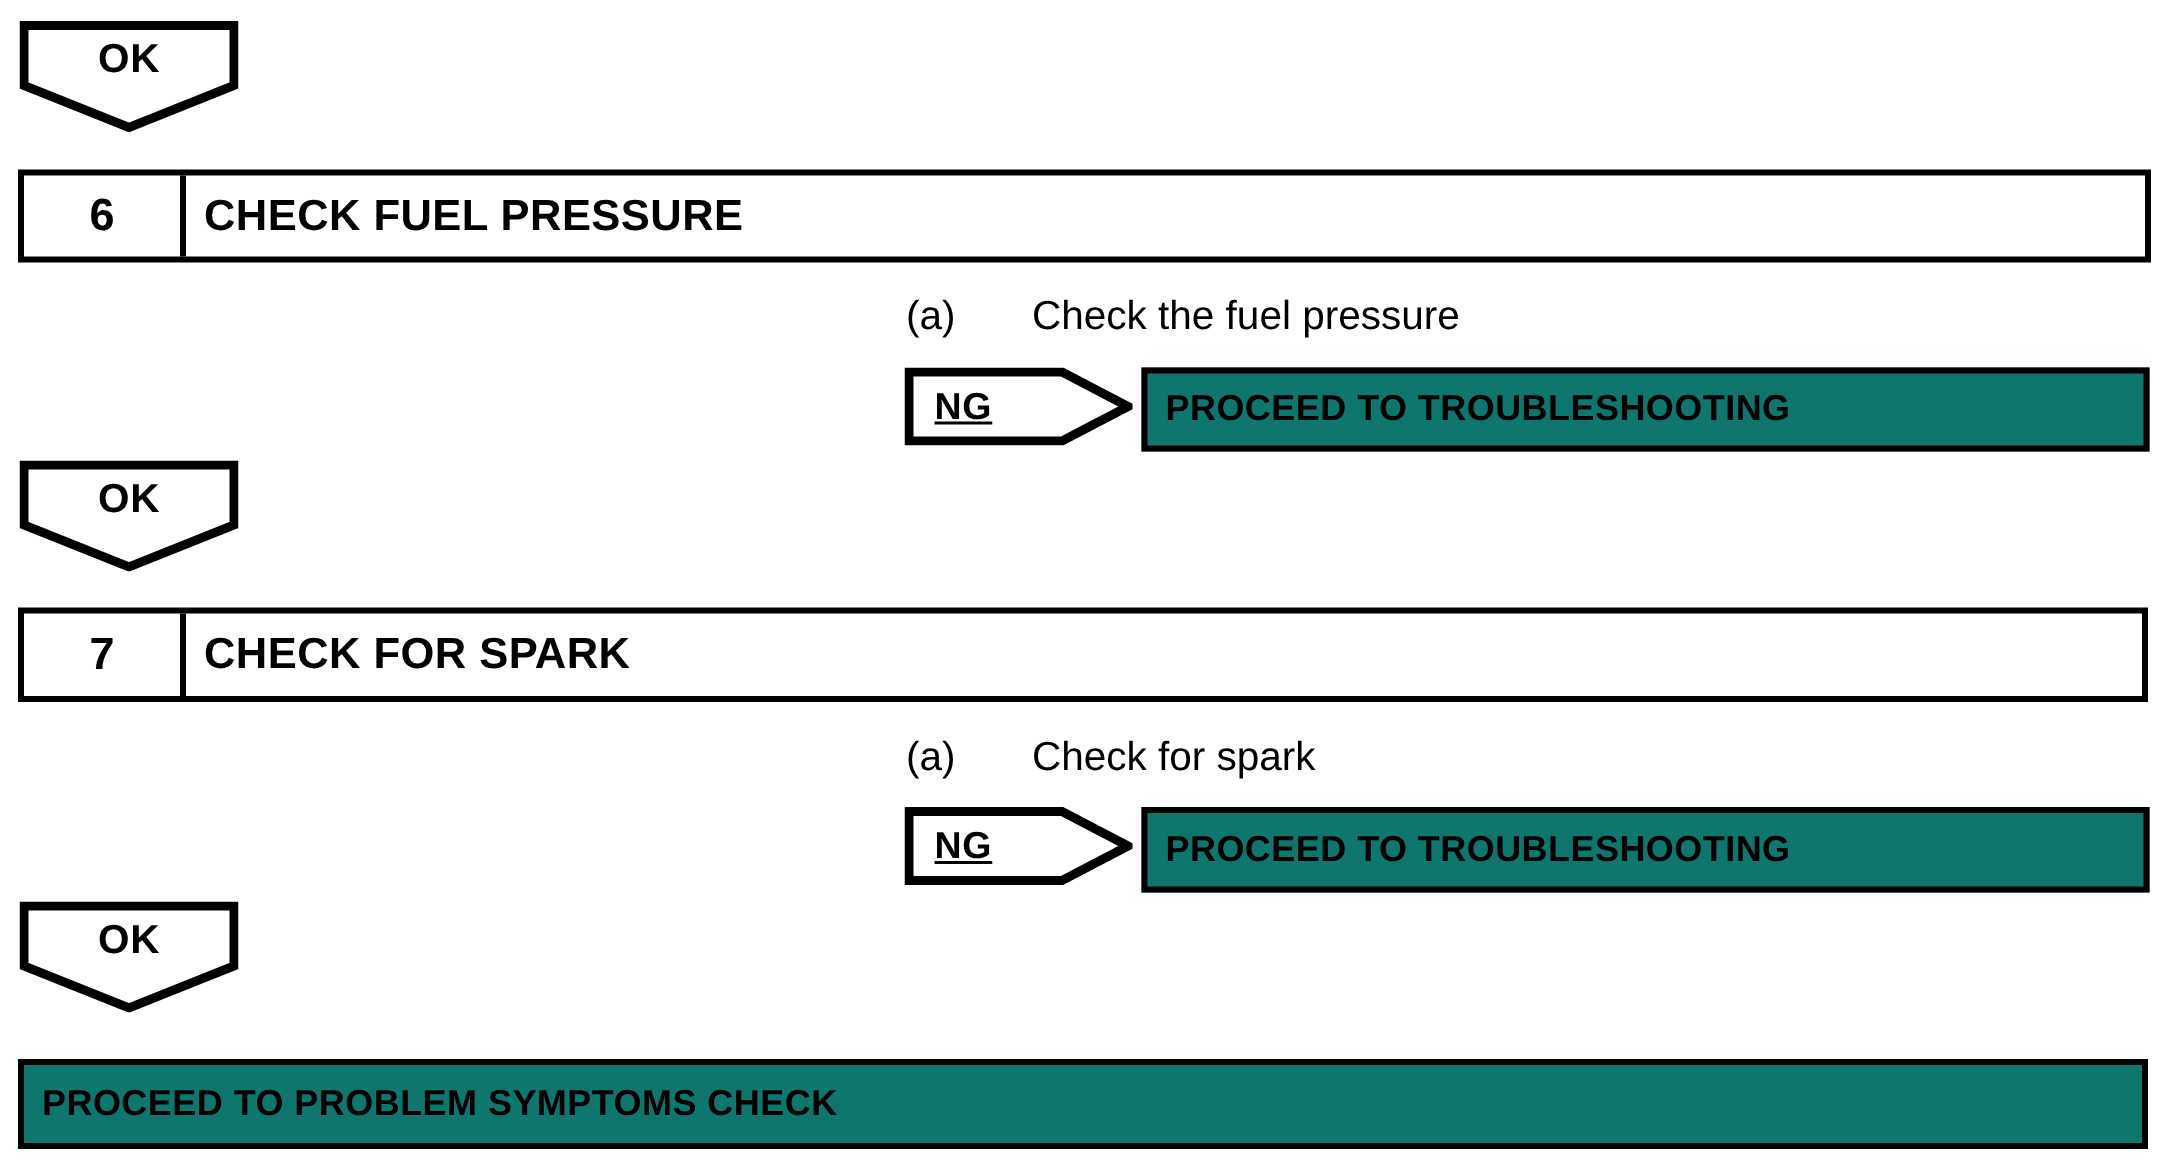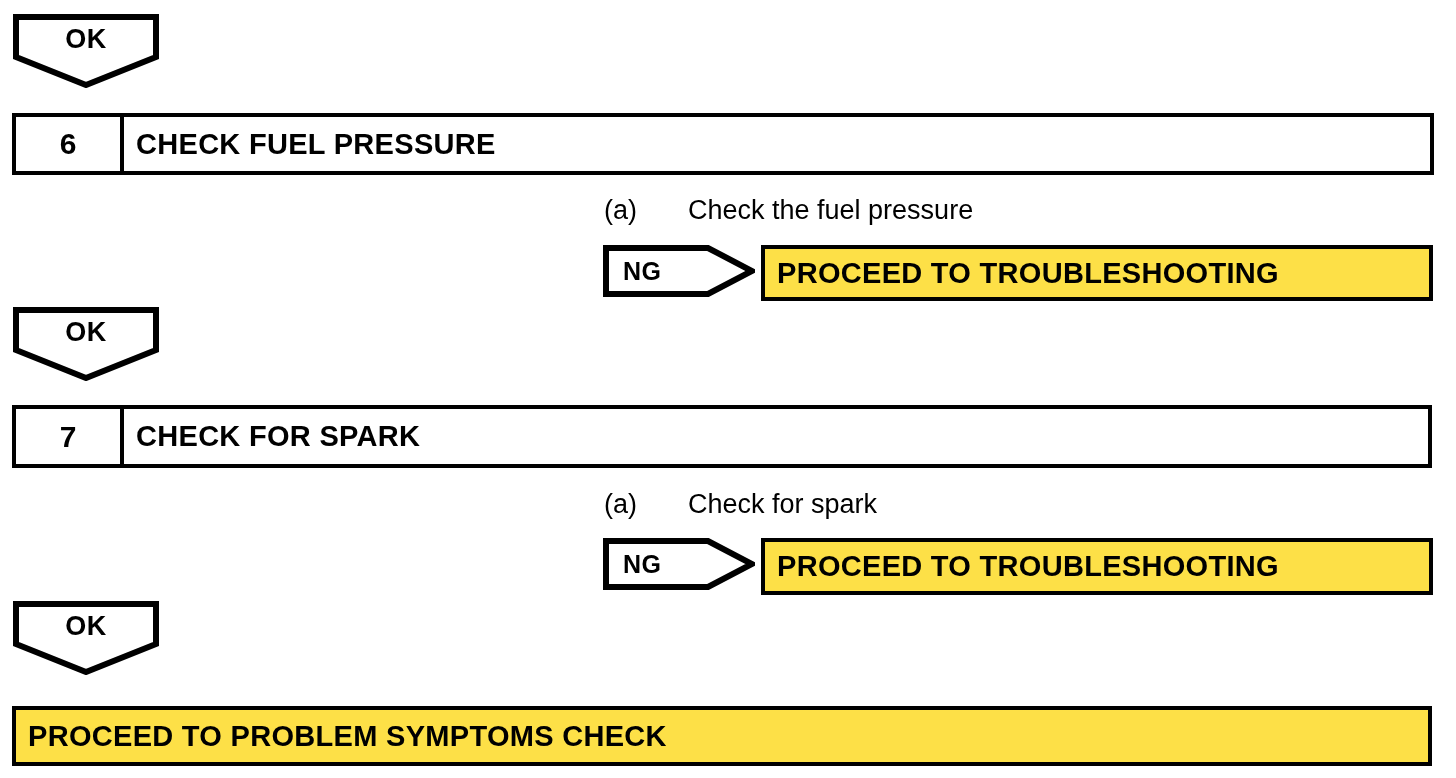--- a/index.html
+++ b/index.html
@@ -63,20 +63,21 @@
     display: block;
   }
   .ng-connector .ng-label {
     position: absolute;
     left: 20px;
     top: 10px;
     font-size: 25px;
     font-weight: bold;
     letter-spacing: 0.5px;
     line-height: 32px;
+    text-decoration: underline;
   }
 
   
   .step-box {
     position: absolute;
     box-sizing: border-box;
     border: 4px solid #000;
     background: #fff;
     display: flex;
     align-items: stretch;
@@ -99,25 +100,25 @@
     font-size: 29px;
     font-weight: bold;
     letter-spacing: 0.3px;
   }
 
   
   .result-box {
     position: absolute;
     box-sizing: border-box;
     border: 4px solid #000;
-    background: #fde047;
+    background: #0f766e;
     display: flex;
     align-items: center;
     padding-left: 12px;
-    font-size: 29px;
+    font-size: 24px;
     font-weight: bold;
     letter-spacing: 0.3px;
   }
 
   
   .substep {
     position: absolute;
     display: flex;
     align-items: baseline;
     font-size: 27px;

